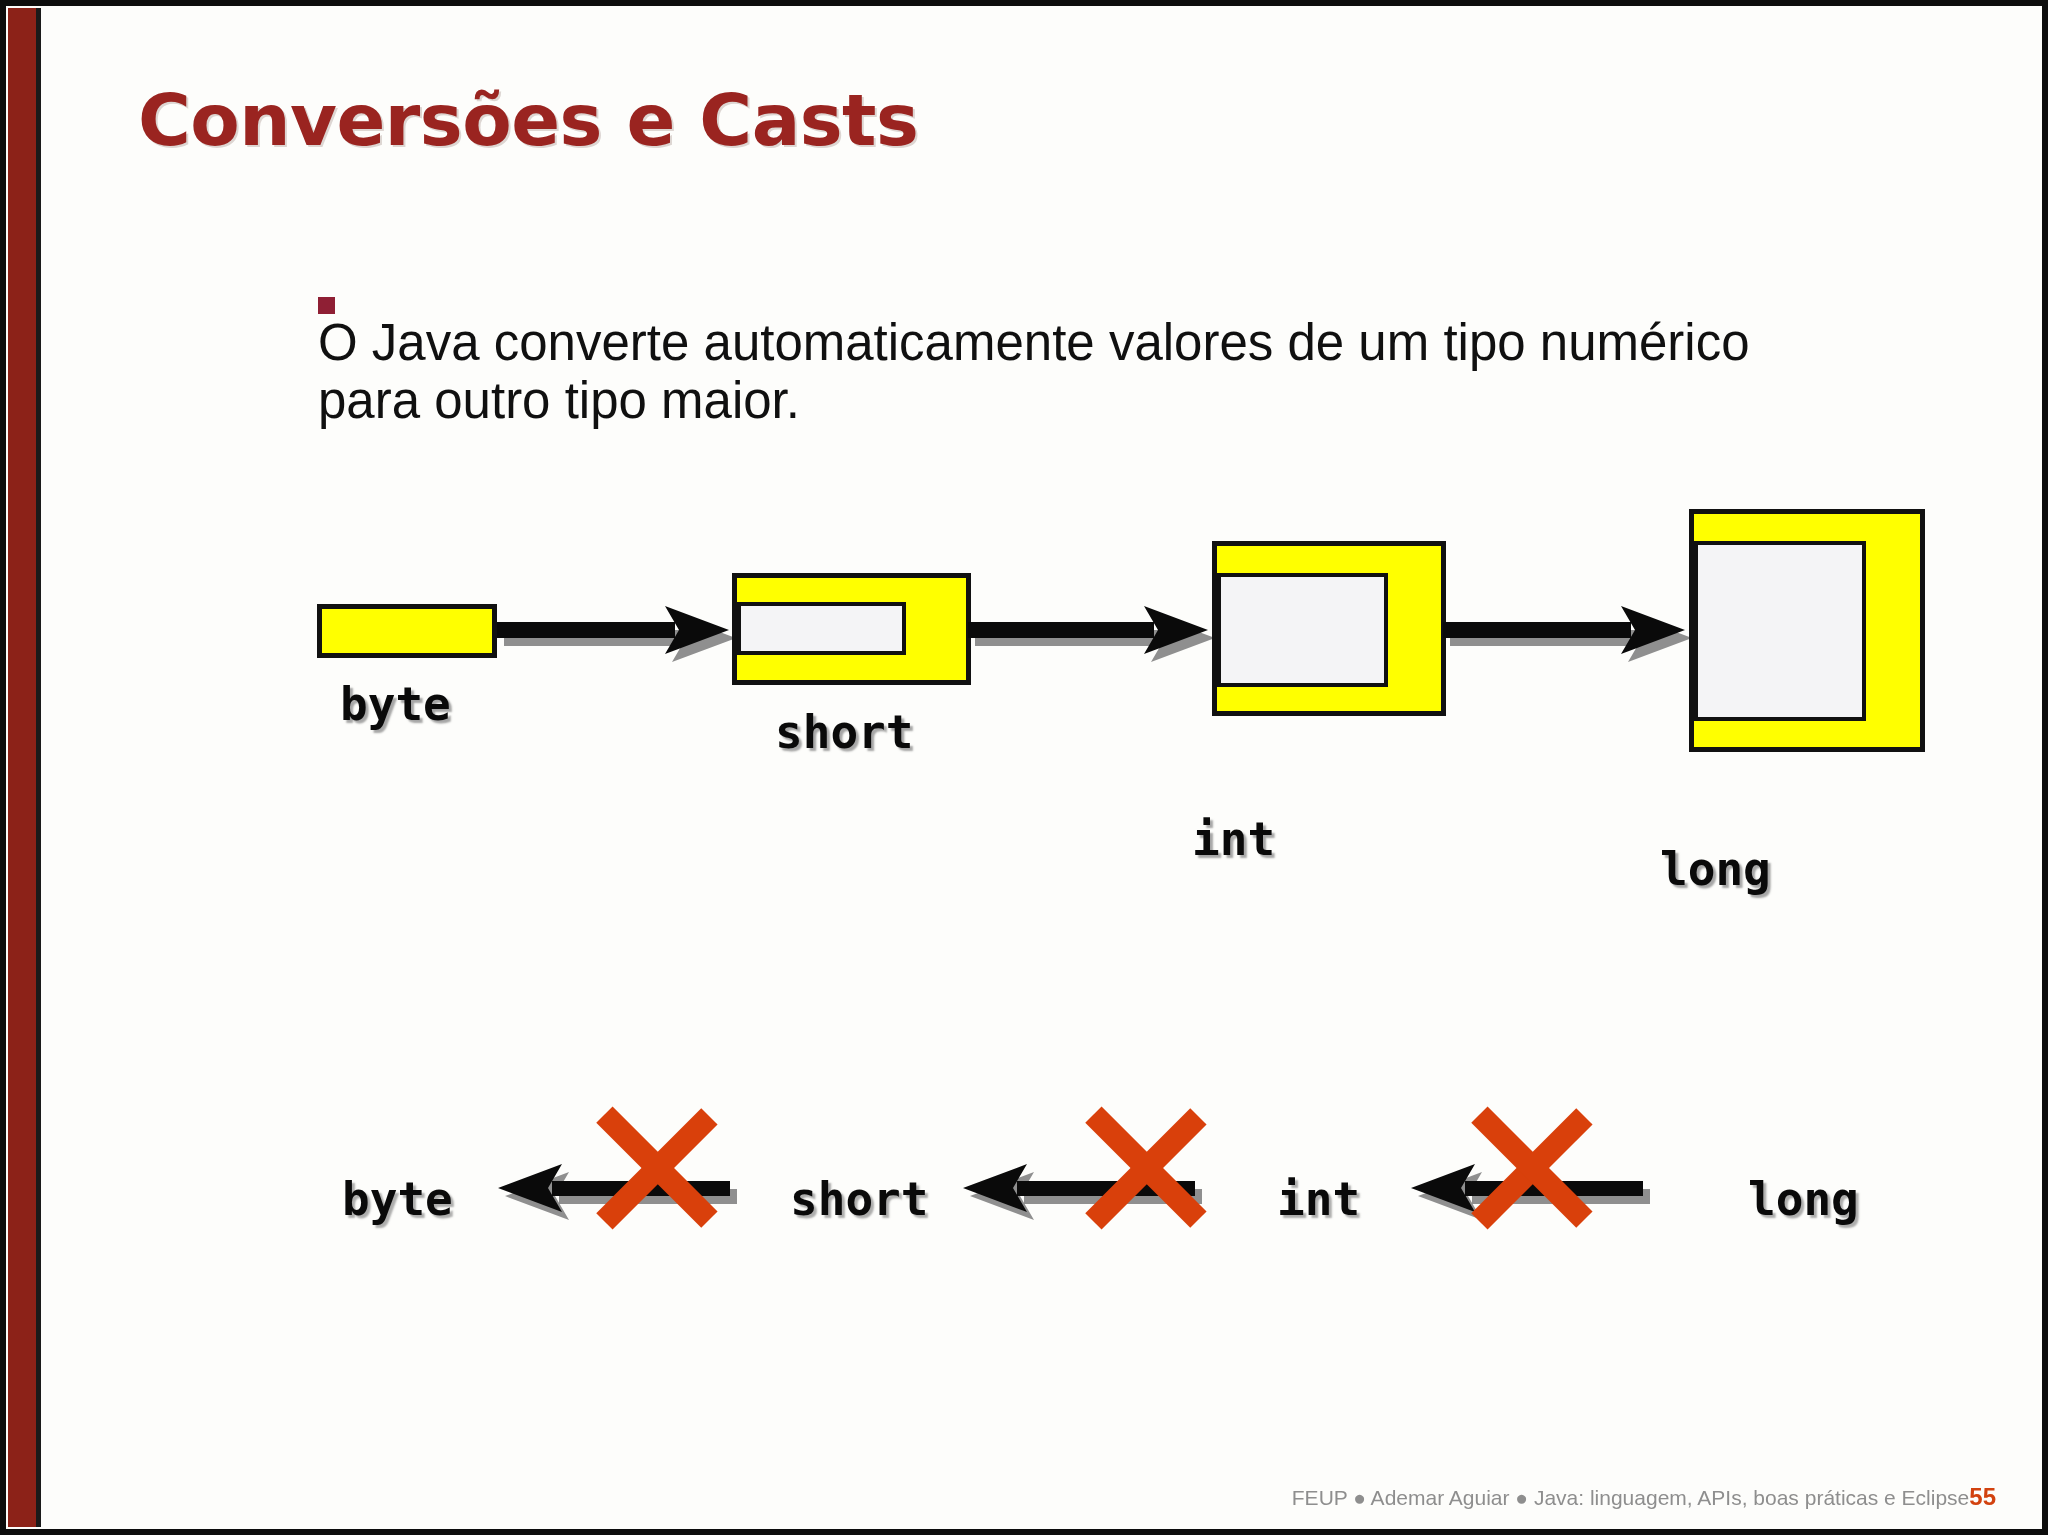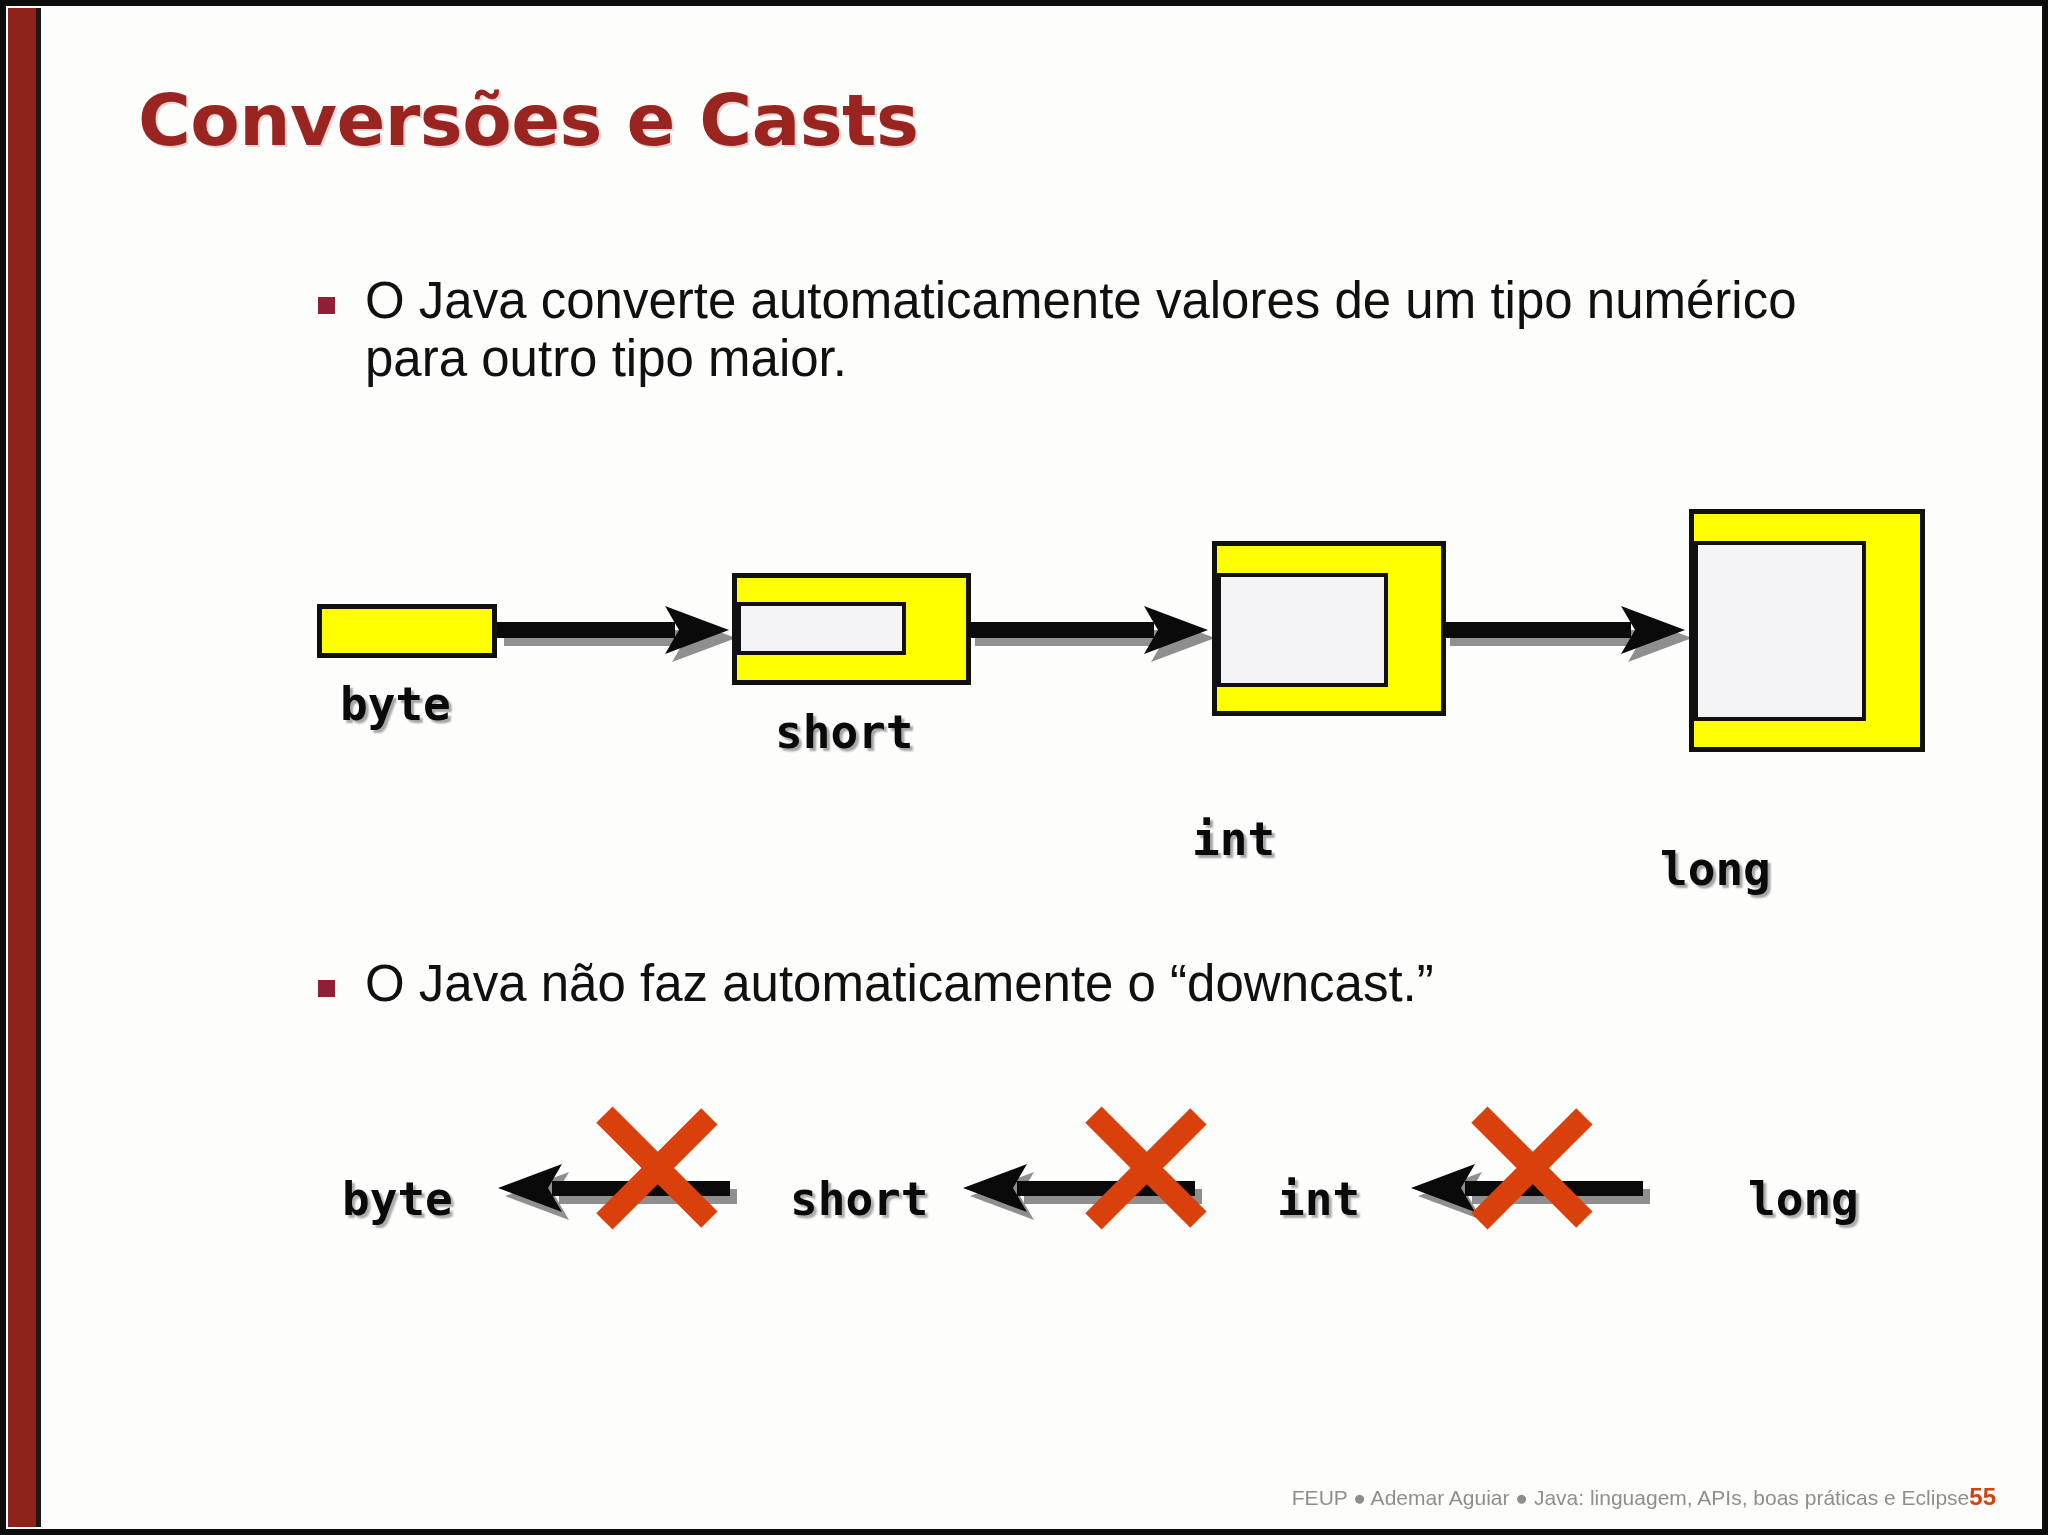--- a/index.html
+++ b/index.html
@@ -73,21 +73,21 @@
     margin-right: 30px;
     flex: 0 0 auto;
   }
   .bullet-text {
     font-family: "Liberation Sans", sans-serif;
     font-size: 51px;
     line-height: 1.14;
     color: #101010;
     max-width: 1460px;
   }
-  #bullet-1 { left: 318px; top: 272px; }
+  #bullet-1 { left: 318px; top: 272px; flex-direction: column; }
   #bullet-2 { left: 318px; top: 955px; }
   .typebox {
     position: absolute;
     background: #ffff00;
     border: 5px solid #111111;
     box-sizing: border-box;
   }
   .typebox-inner {
     position: absolute;
     background: #f4f4f6;
@@ -228,24 +228,20 @@
         <rect x="0" y="22" width="188" height="16" fill="#0a0a0a"></rect>
         <polygon points="178,6 242,30 178,54 192,30" fill="#0a0a0a"></polygon>
       </g>
     </svg>
 
     <div class="typebox" id="box-long"></div>
     <div class="typebox-inner" id="box-long-in"></div>
     <div class="type-label" id="label-long">long</div>
   </div>
 
-  <div class="bullet-row" id="bullet-2">
-    <div class="bullet-marker"></div>
-    <div class="bullet-text">O Java não faz automaticamente o “downcast.”</div>
-  </div>
 
   <div>
 
     <div class="down-label" id="down-byte">byte</div>
     <div class="down-label" id="down-short">short</div>
     <div class="down-label" id="down-int">int</div>
     <div class="down-label" id="down-long">long</div>
 
     <svg class="arrow-left" id="darrow-1" viewBox="0 0 248 62">
       <g transform="translate(7,8)">

